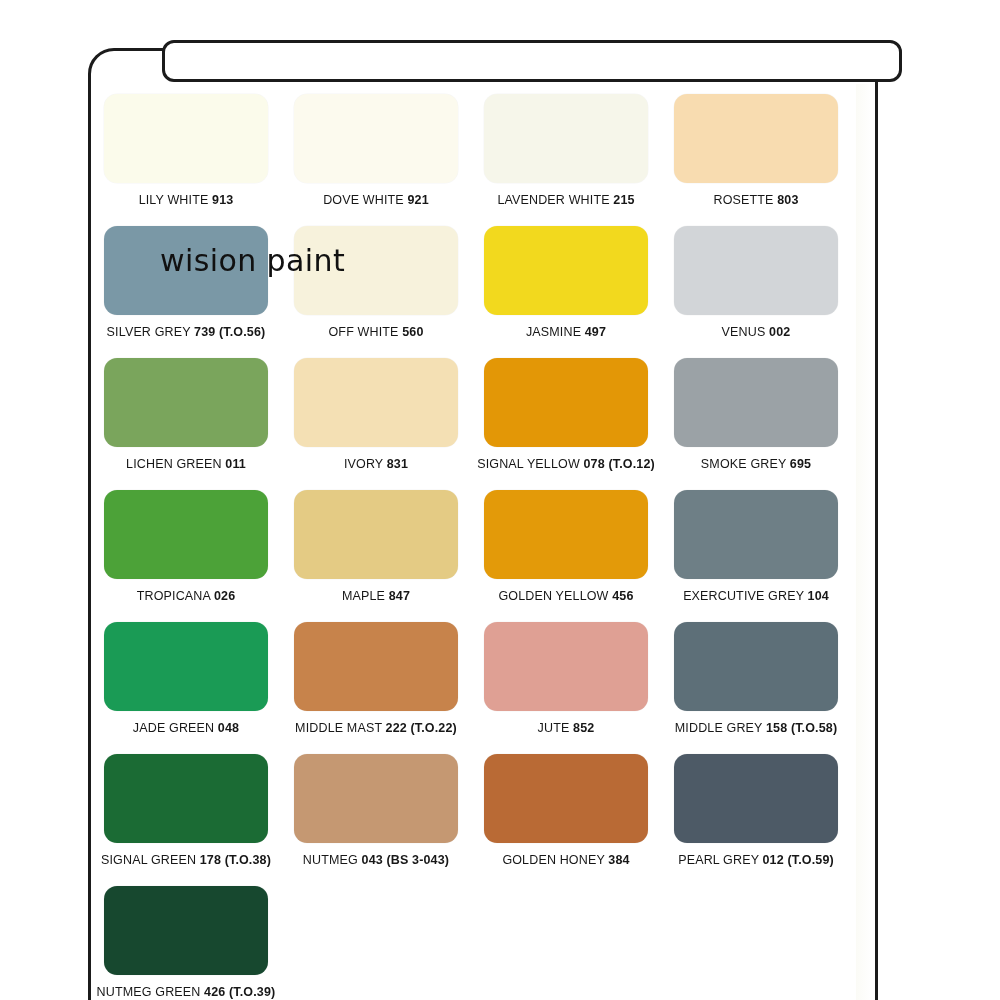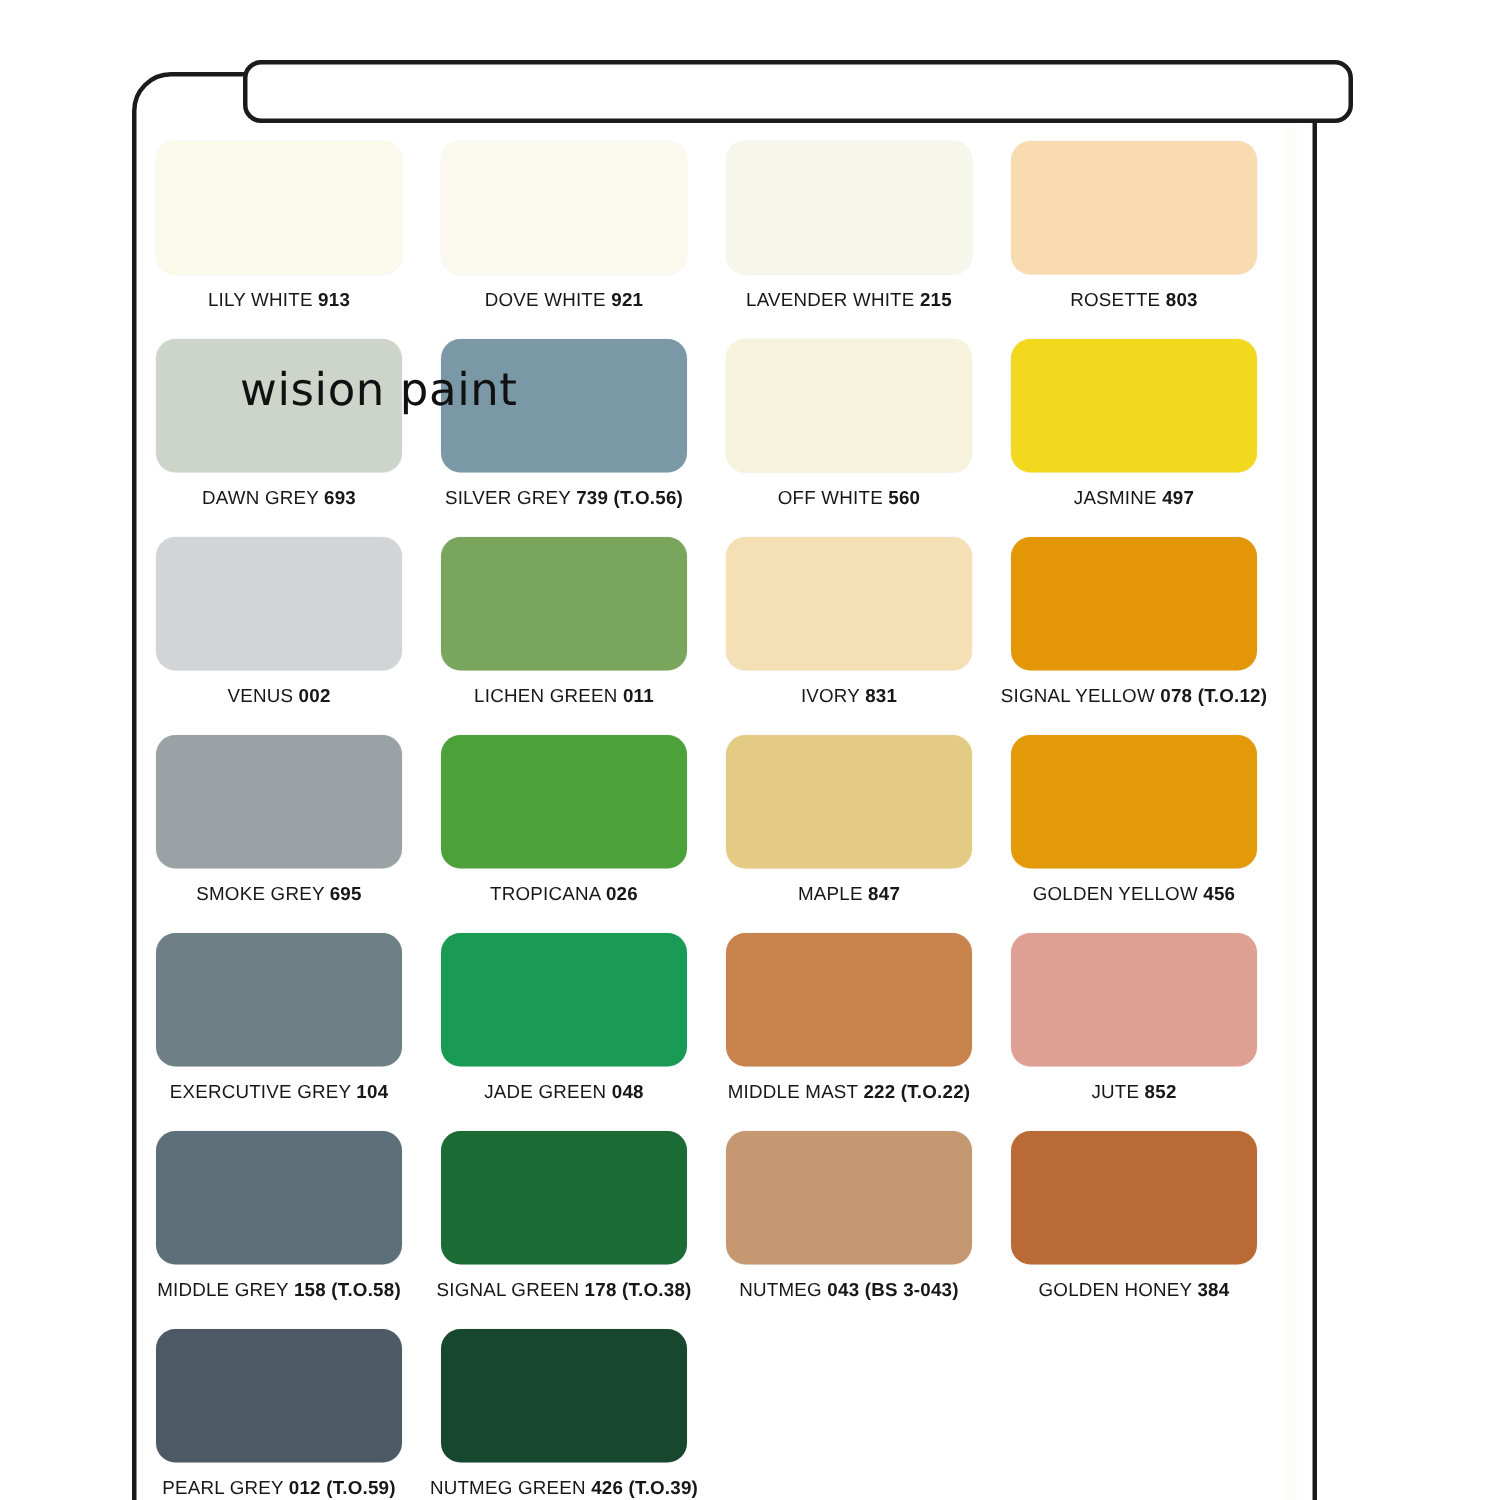--- a/index.html
+++ b/index.html
@@ -134,24 +134,20 @@
       </div>
       <div class="cell">
         <div class="chip" style="background: rgb(246, 246, 234);"></div>
         <div class="cell-label"><span>LAVENDER WHITE</span> <span class="code">215</span></div>
       </div>
       <div class="cell">
         <div class="chip" style="background: rgb(248, 220, 176);"></div>
         <div class="cell-label"><span>ROSETTE</span> <span class="code">803</span></div>
       </div>
       <div class="cell">
-        <div class="chip" style="background: rgb(205, 213, 203);"></div>
-        <div class="cell-label"><span>DAWN GREY</span> <span class="code">693</span></div>
-      </div>
-      <div class="cell">
         <div class="chip" style="background: rgb(122, 152, 166);"></div>
         <div class="cell-label"><span>SILVER GREY</span> <span class="code">739 (T.O.56)</span></div>
       </div>
       <div class="cell">
         <div class="chip" style="background: rgb(247, 242, 220);"></div>
         <div class="cell-label"><span>OFF WHITE</span> <span class="code">560</span></div>
       </div>
       <div class="cell">
         <div class="chip" style="background: rgb(242, 217, 30);"></div>
         <div class="cell-label"><span>JASMINE</span> <span class="code">497</span></div>

